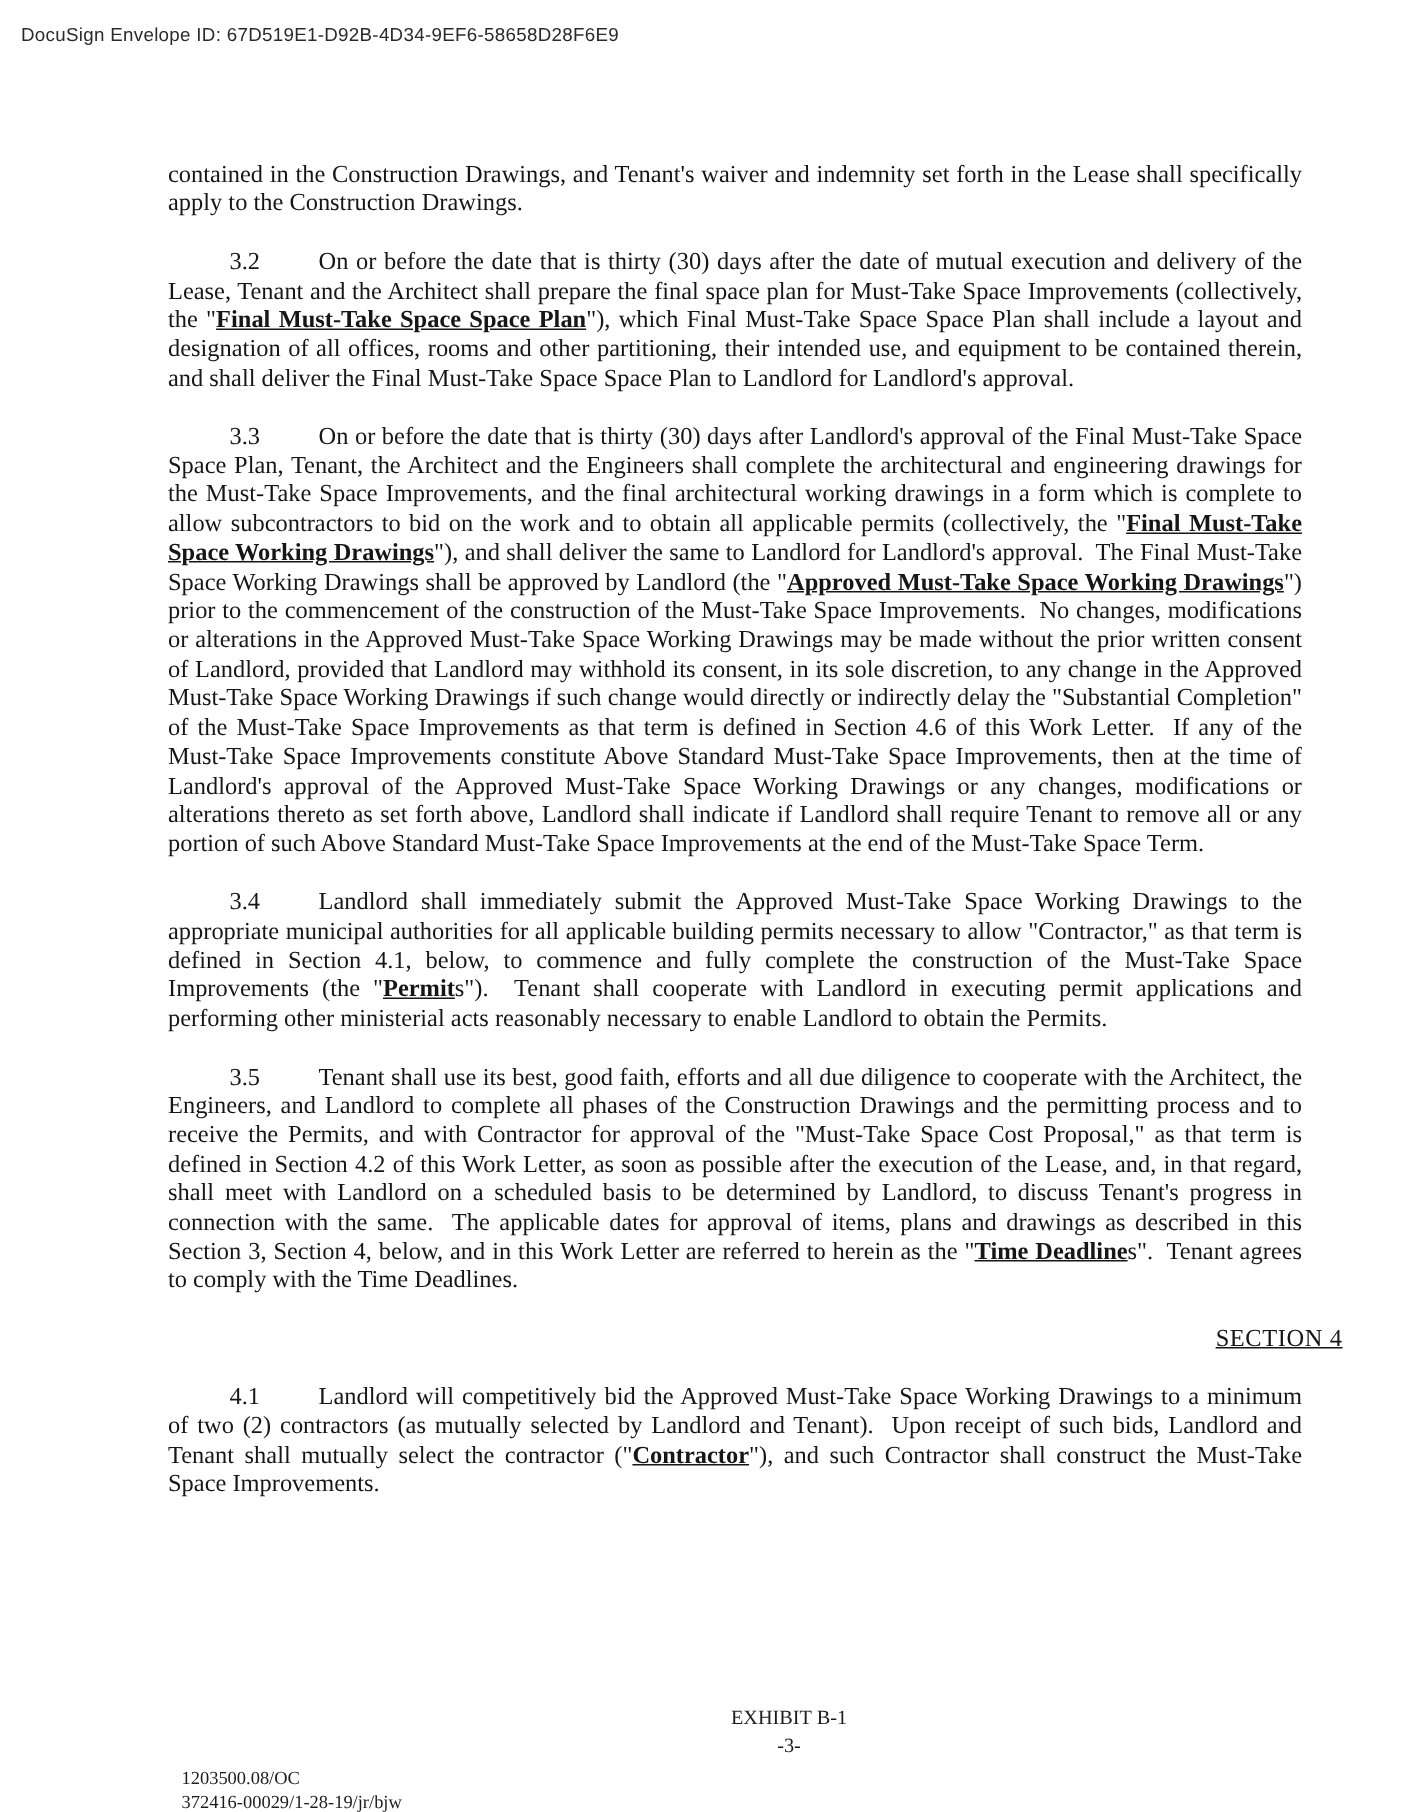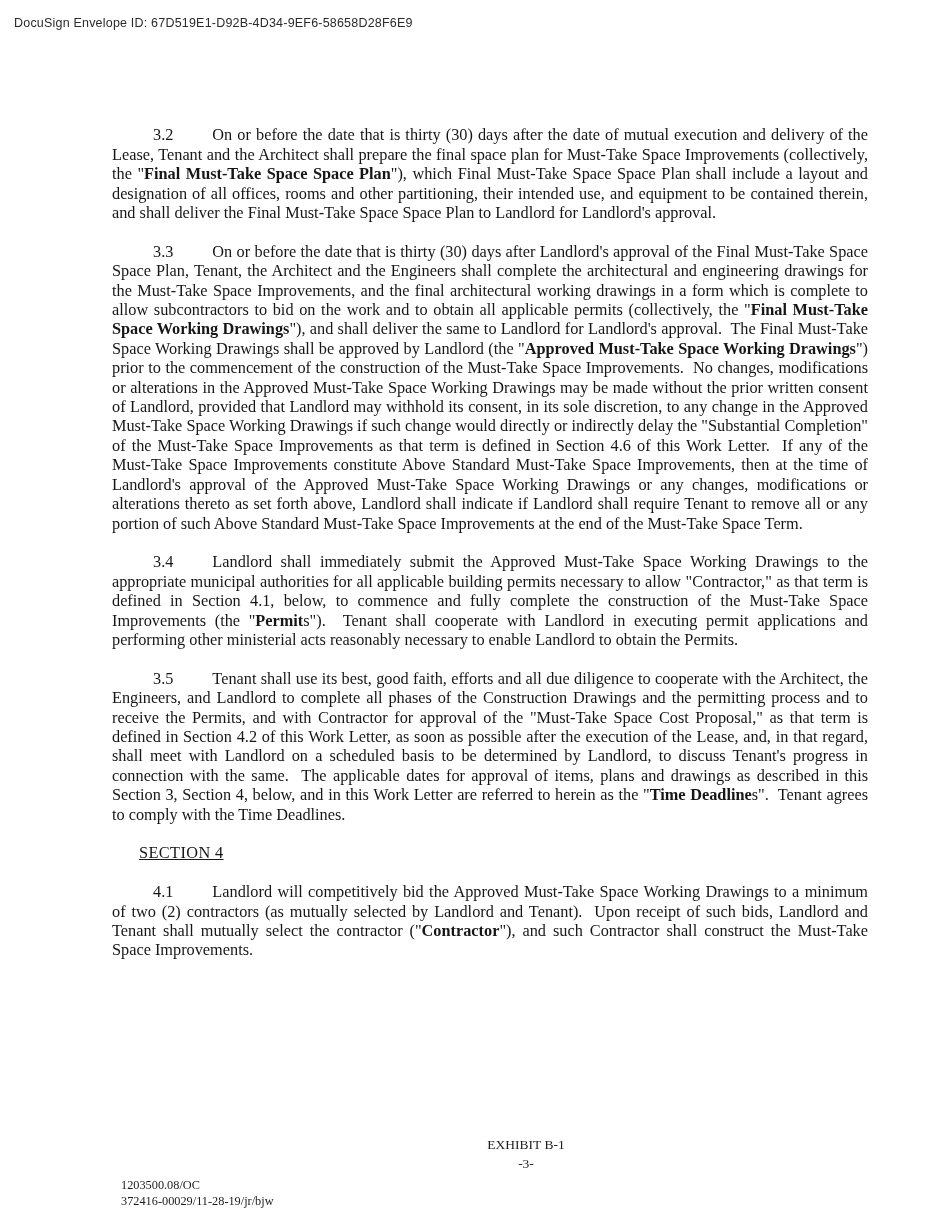--- a/index.html
+++ b/index.html
@@ -33,24 +33,24 @@
   }
   p.par {
     margin: 19.4px 0 0 0;
     text-indent: 41px;
   }
   p.par.first {
     margin-top: 0;
     text-indent: 0;
   }
   .tab { display: inline-block; width: 39px; }
-  .b { font-weight: bold; }
+  .b { font-weight: bold; text-decoration: underline; }
   .section-heading {
     margin-top: 19.4px;
-    text-align: left;
+    text-align: right;
     position: relative;
     left: 27px;
     letter-spacing: 0.4px;
   }
   .heading-line { text-decoration: underline; }
   .footer-left {
     position: absolute;
     left: 121px;
     top: 1143px;
     font-size: 12.3px;
@@ -72,40 +72,41 @@
 </style>
 </head>
 <body>
 
 <div class="page">
 
   <div class="docusign">DocuSign Envelope ID: 67D519E1-D92B-4D34-9EF6-58658D28F6E9</div>
 
   <div class="content">
 
+    <p class="par first"><span>contained in the Construction Drawings, and Tenant's waiver and indemnity set forth in the Lease shall specifically apply to the Construction Drawings.</span></p>
 
     <p class="par"><span>3.2</span><span class="tab"></span><span>On or before the date that is thirty (30) days after the date of mutual execution and delivery of the Lease, Tenant and the Architect shall prepare the final space plan for Must-Take Space Improvements (collectively, the "</span><span class="b">Final Must-Take Space Space Plan</span><span>"), which Final Must-Take Space Space Plan shall include a layout and designation of all offices, rooms and other partitioning, their intended use, and equipment to be contained therein, and shall deliver the Final Must-Take Space Space Plan to Landlord for Landlord's approval.</span></p>
 
     <p class="par"><span>3.3</span><span class="tab"></span><span>On or before the date that is thirty (30) days after Landlord's approval of the Final Must-Take Space Space Plan, Tenant, the Architect and the Engineers shall complete the architectural and engineering drawings for the Must-Take Space Improvements, and the final architectural working drawings in a form which is complete to allow subcontractors to bid on the work and to obtain all applicable permits (collectively, the "</span><span class="b">Final Must-Take Space Working Drawings</span><span>"), and shall deliver the same to Landlord for Landlord's approval.&nbsp; The Final Must-Take Space Working Drawings shall be approved by Landlord (the "</span><span class="b">Approved Must-Take Space Working Drawings</span><span>") prior to the commencement of the construction of the Must-Take Space Improvements.&nbsp; No changes, modifications or alterations in the Approved Must-Take Space Working Drawings may be made without the prior written consent of Landlord, provided that Landlord may withhold its consent, in its sole discretion, to any change in the Approved Must-Take Space Working Drawings if such change would directly or indirectly delay the "Substantial Completion" of the Must-Take Space Improvements as that term is defined in Section 4.6 of this Work Letter.&nbsp; If any of the Must-Take Space Improvements constitute Above Standard Must-Take Space Improvements, then at the time of Landlord's approval of the Approved Must-Take Space Working Drawings or any changes, modifications or alterations thereto as set forth above, Landlord shall indicate if Landlord shall require Tenant to remove all or any portion of such Above Standard Must-Take Space Improvements at the end of the Must-Take Space Term.</span></p>
 
     <p class="par"><span>3.4</span><span class="tab"></span><span>Landlord shall immediately submit the Approved Must-Take Space Working Drawings to the appropriate municipal authorities for all applicable building permits necessary to allow "Contractor," as that term is defined in Section 4.1, below, to commence and fully complete the construction of the Must-Take Space Improvements (the "</span><span class="b">Permit</span><span>s").&nbsp; Tenant shall cooperate with Landlord in executing permit applications and performing other ministerial acts reasonably necessary to enable Landlord to obtain the Permits.</span></p>
 
     <p class="par"><span>3.5</span><span class="tab"></span><span>Tenant shall use its best, good faith, efforts and all due diligence to cooperate with the Architect, the Engineers, and Landlord to complete all phases of the Construction Drawings and the permitting process and to receive the Permits, and with Contractor for approval of the "Must-Take Space Cost Proposal," as that term is defined in Section 4.2 of this Work Letter, as soon as possible after the execution of the Lease, and, in that regard, shall meet with Landlord on a scheduled basis to be determined by Landlord, to discuss Tenant's progress in connection with the same.&nbsp; The applicable dates for approval of items, plans and drawings as described in this Section 3, Section 4, below, and in this Work Letter are referred to herein as the "</span><span class="b">Time Deadline</span><span>s".&nbsp; Tenant agrees to comply with the Time Deadlines.</span></p>
 
     <div class="section-heading">
       <div class="heading-line">SECTION 4</div>
     </div>
 
     <p class="par"><span>4.1</span><span class="tab"></span><span>Landlord will competitively bid the Approved Must-Take Space Working Drawings to a minimum of two (2) contractors (as mutually selected by Landlord and Tenant).&nbsp; Upon receipt of such bids, Landlord and Tenant shall mutually select the contractor ("</span><span class="b">Contractor</span><span>"), and such Contractor shall construct the Must-Take Space Improvements.</span></p>
 
   </div>
 
   <div class="footer-left">
     <div>1203500.08/OC</div>
-    <div>372416-00029/11-28-19/jr/bjw</div>
+    <div>372416-00029/1-28-19/jr/bjw</div>
   </div>
 
   <div class="footer-center">
     <div>EXHIBIT B-1</div>
     <div>-3-</div>
   </div>
 
 </div>
 
 </body></html>

